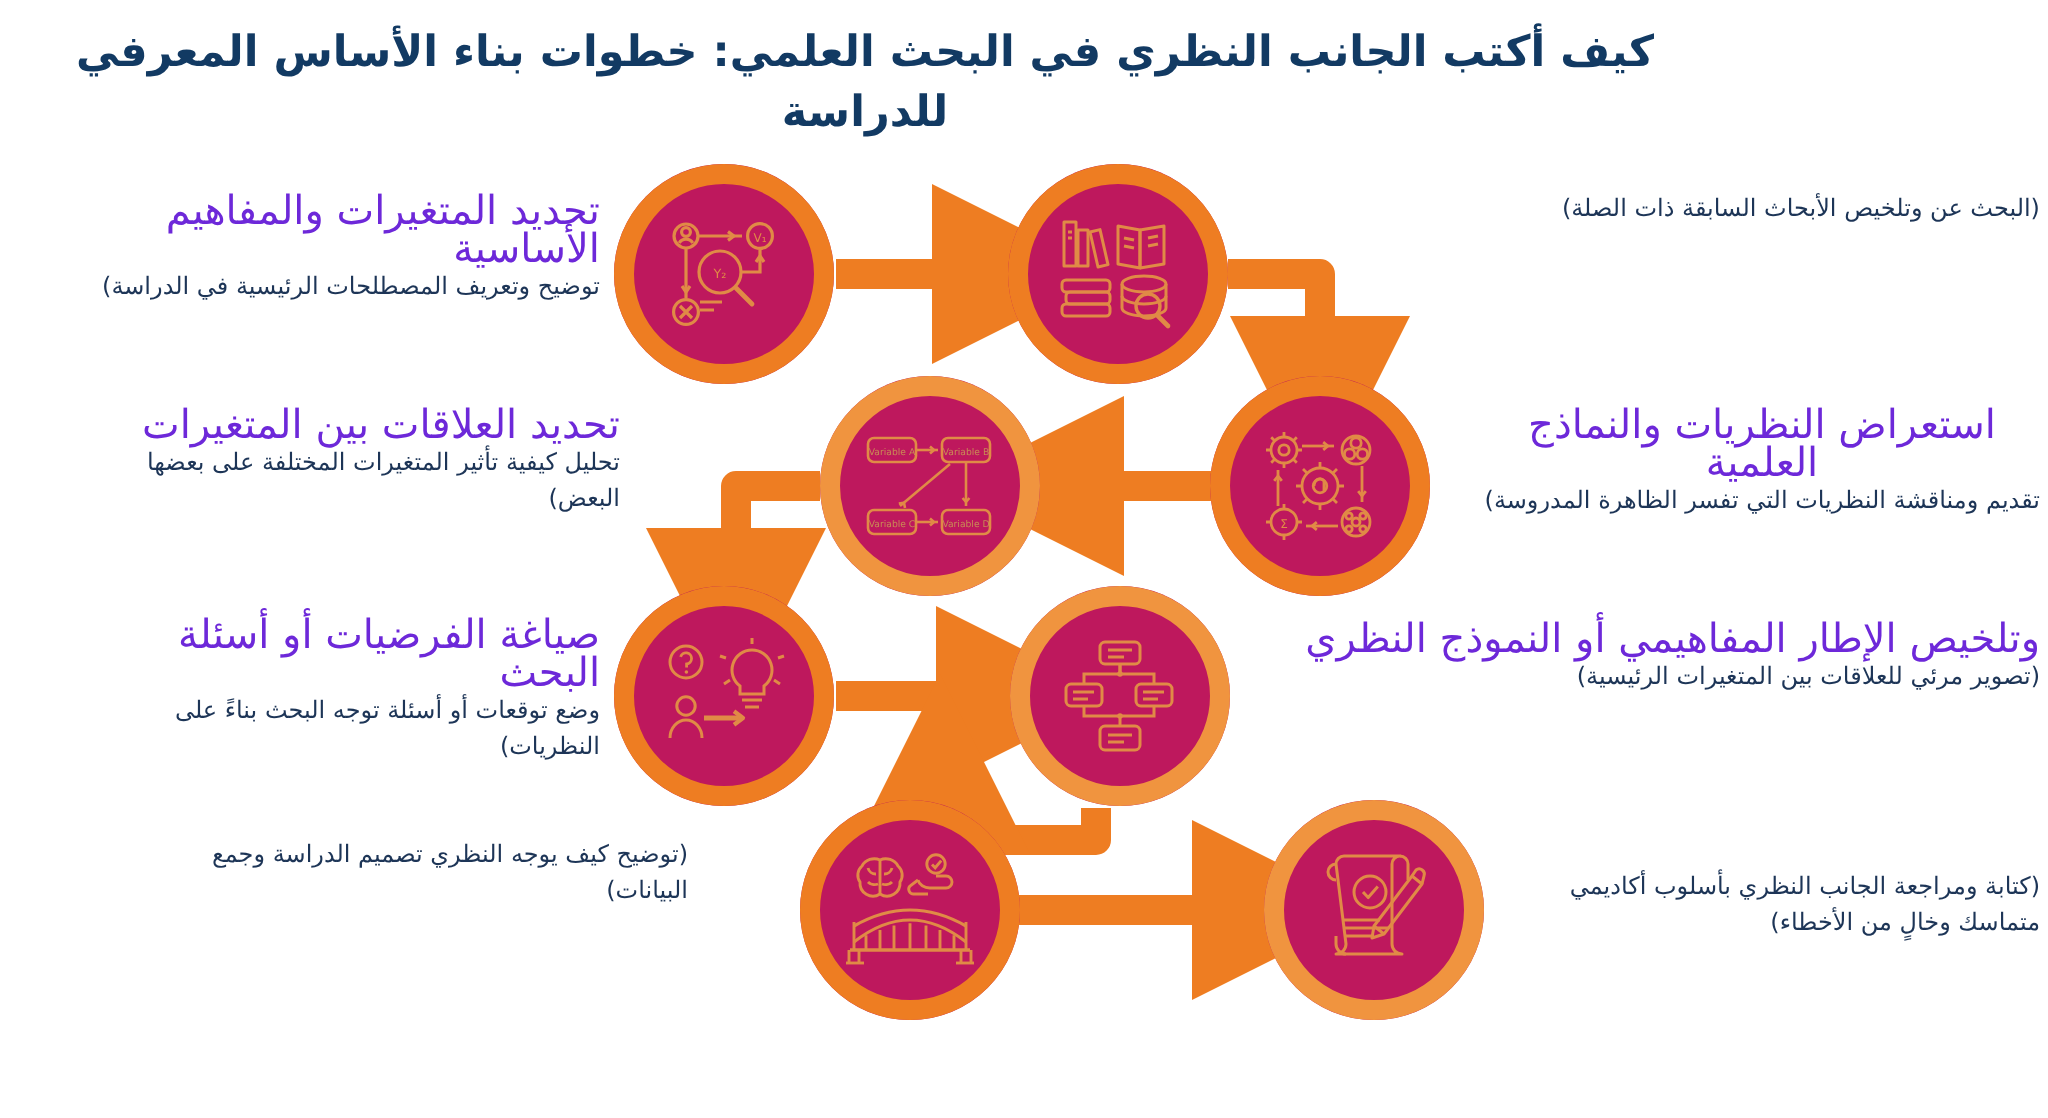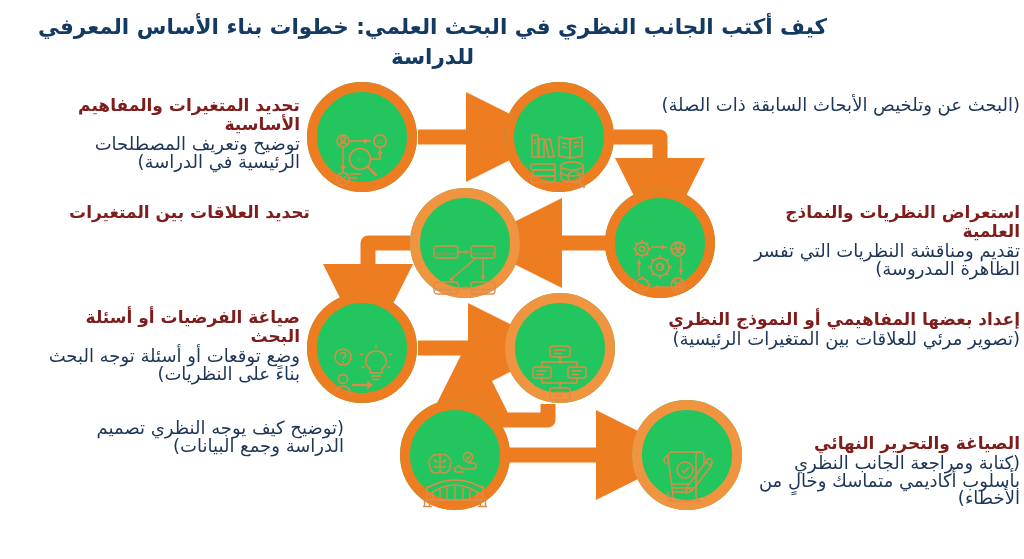--- a/index.html
+++ b/index.html
@@ -27,45 +27,45 @@
   }
 
   
   #links{position:absolute;left:0;top:0;width:1024px;height:559px;}
 
   
   .node{
     position:absolute;
     width:110px;height:110px;
     border-radius:50%;
-    background:#22c55e;
+    background:#be185d;
     box-sizing:border-box;
-    display:flex;align-items:flex-end;justify-content:center;
+    display:flex;align-items:center;justify-content:center;
     z-index:3;
   }
   .node .ring{
     position:absolute;inset:0;
     border-radius:50%;
     border:10px solid #ee7d22;
     box-sizing:border-box;
   }
   .node.light .ring{border-color:#f0943f;}
   .node svg{position:relative;z-index:2;}
 
   
   .txt{position:absolute;direction:rtl;z-index:4;}
   .txt .head{
-    color:#7f1d1d;
-    font-weight:bold;
-    font-size:17px;
+    color:#6d28d9;
+    font-weight:normal;
+    font-size:20px;
     line-height:19px;
   }
   .txt .sub{
     color:#1d3557;
-    font-size:18px;
+    font-size:12px;
     line-height:17.5px;
     margin-top:1px;
   }
   .txt.right-al{text-align:right;}
   .txt.left-al{text-align:left;}
 </style>
 </head>
 <body>
 
 <div id="stage">
@@ -210,21 +210,21 @@
           <path d="M52,36 l-1.9,-2.4 M52,36 l1.9,-2.4"></path>
         <path d="M40,51 L24,51"></path>
           <path d="M27,51 l2.4,-1.9 M27,51 l2.4,1.9"></path>
         <path d="M10,41 L10,23"></path>
           <path d="M10,26 l-1.9,2.4 M10,26 l1.9,2.4"></path>
       </g>
     </svg>
   </div>
 
   <div class="txt left-al" style="left:742px;top:203px;width:278px;">
-    <div class="head" style="text-align:right;">استعراض النظريات والنماذج العلمية</div>
+    <div class="head" style="text-align:center;">استعراض النظريات والنماذج العلمية</div>
     <div class="sub" style="text-align:right;">تقديم ومناقشة النظريات التي تفسر الظاهرة المدروسة)</div>
   </div>
 
   <div class="node light" style="left:410px;top:188px;">
     <div class="ring"></div>
     <svg width="66" height="56" viewBox="0 0 66 56">
       <g fill="none" stroke="#e08a46" stroke-width="1.3">
         <rect x="2" y="4" width="24" height="12" rx="3"></rect>
         <rect x="39" y="4" width="24" height="12" rx="3"></rect>
         <rect x="2" y="40" width="24" height="12" rx="3"></rect>
@@ -240,20 +240,21 @@
         <path d="M51,16 L51,38"></path>
           <path d="M51,36 l-1.7,-2 M51,36 l1.7,-2"></path>
         <path d="M43,17 L18,38"></path>
           <path d="M20,36.4 l-2.6,0.4 M20,36.4 l0.5,2.6"></path>
       </g>
     </svg>
   </div>
 
   <div class="txt right-al" style="right:714px;top:203px;width:262px;">
     <div class="head">تحديد العلاقات بين المتغيرات</div>
+    <div class="sub">تحليل كيفية تأثير المتغيرات المختلفة على بعضها البعض)</div>
   </div>
 
   <div class="node" style="left:307px;top:293px;">
     <div class="ring"></div>
     <svg width="64" height="58" viewBox="0 0 64 58">
       <g fill="none" stroke="#e08a46" stroke-width="1.5">
         <circle cx="13" cy="12" r="8"></circle>
         <path d="M10.3,9.4 a2.8,2.8 0 1 1 3,3.6 l0,1.8" stroke-width="1.4"></path>
         <circle cx="13.2" cy="17" r="0.9" fill="#e08a46" stroke="none"></circle>
         <circle cx="13" cy="34" r="4.6"></circle>
@@ -293,21 +294,21 @@
         <path d="M30,14 L30,19 L47,19 L47,24"></path>
         <path d="M12,35 L12,40 L30,40 L30,45"></path>
         <path d="M47,35 L47,40 L30,40"></path>
         <circle cx="30" cy="19" r="1.4" fill="#e08a46" stroke="none"></circle>
         <circle cx="30" cy="40" r="1.4" fill="#e08a46" stroke="none"></circle>
       </g>
     </svg>
   </div>
 
   <div class="txt left-al" style="left:628px;top:310px;width:392px;">
-    <div class="head" style="text-align:right;">إعداد بعضها المفاهيمي أو النموذج النظري</div>
+    <div class="head" style="text-align:right;">وتلخيص الإطار المفاهيمي أو النموذج النظري</div>
     <div class="sub" style="text-align:right;">(تصوير مرئي للعلاقات بين المتغيرات الرئيسية)</div>
   </div>
 
   <div class="node" style="left:400px;top:400px;">
     <div class="ring"></div>
     <svg width="64" height="60" viewBox="0 0 64 60">
       <g fill="none" stroke="#e08a46" stroke-width="1.45">
         <path d="M8,8 a7,7 0 0 1 9,-3 a7,7 0 0 1 9,3 a6,6 0 0 1 1,8 a6.5,6.5 0 0 1 -10,6 a6.5,6.5 0 0 1 -10,-6 a6,6 0 0 1 1,-8 z"></path>
         <path d="M17,5 L17,22 M11,9 a4,4 0 0 0 4,3 M23,9 a4,4 0 0 1 -4,3 M11,16 a4,3 0 0 0 5,1 M23,16 a4,3 0 0 1 -5,1"></path>
         <circle cx="45" cy="7" r="4.6"></circle>
@@ -344,17 +345,16 @@
         <line x1="14" y1="40" x2="36" y2="40"></line>
         <line x1="14" y1="44" x2="28" y2="44"></line>
         <path d="M48,14 l5,4 l-19,25 l-6,2 l1,-6 z"></path>
         <line x1="29" y1="39" x2="34" y2="43"></line>
         <path d="M48,14 l2,-3 a2.6,2.6 0 0 1 4,3 l-1,4"></path>
       </g>
     </svg>
   </div>
 
   <div class="txt left-al" style="left:742px;top:434px;width:278px;">
-    <div class="head" style="text-align:right;">الصياغة والتحرير النهائي</div>
     <div class="sub" style="text-align:right;">(كتابة ومراجعة الجانب النظري بأسلوب أكاديمي متماسك وخالٍ من الأخطاء)</div>
   </div>
 
 </div>
 
 </body></html>

